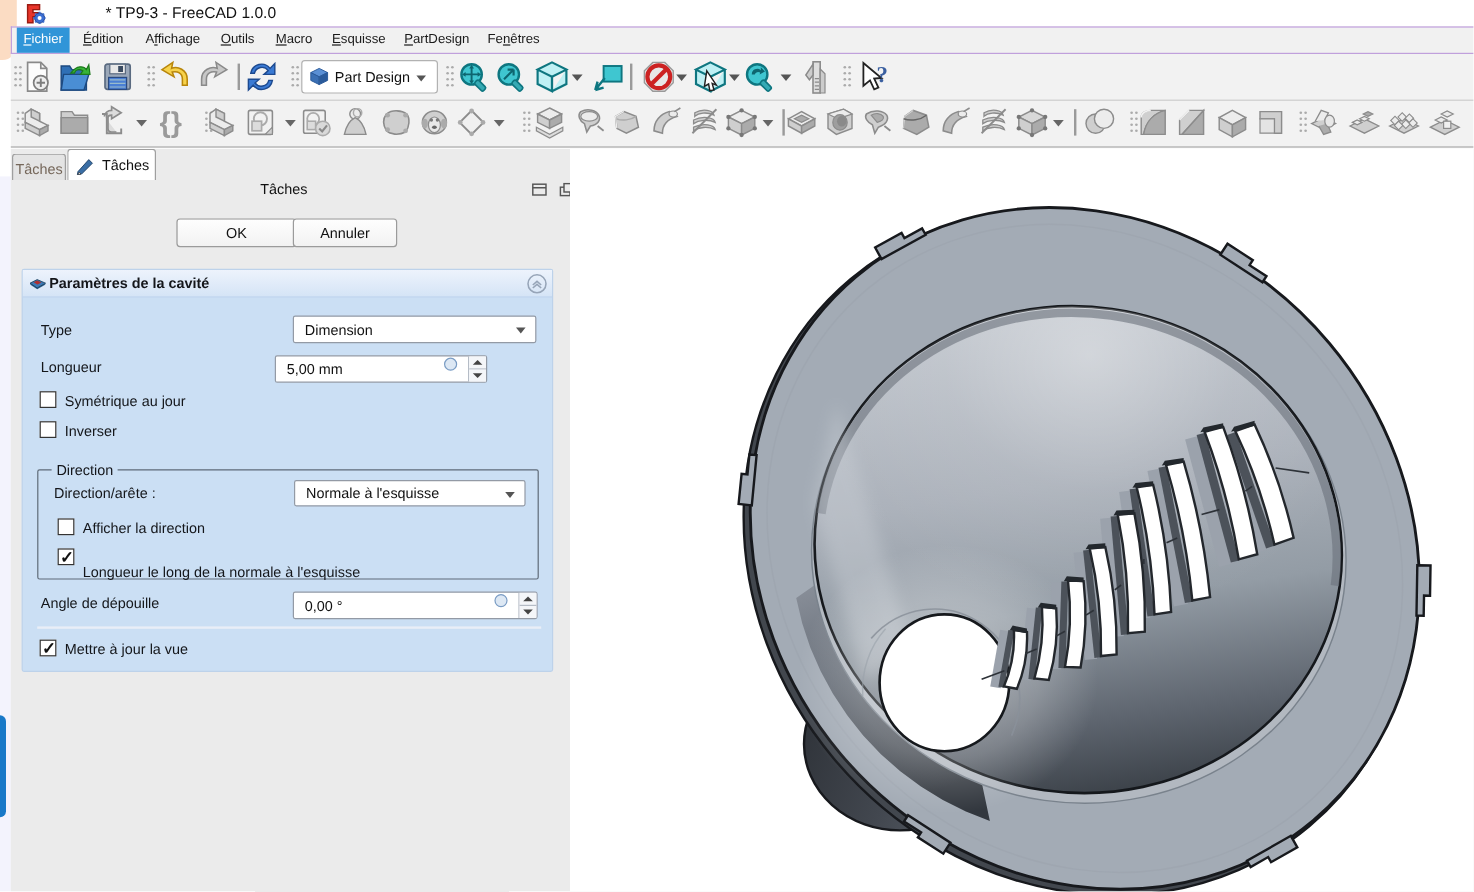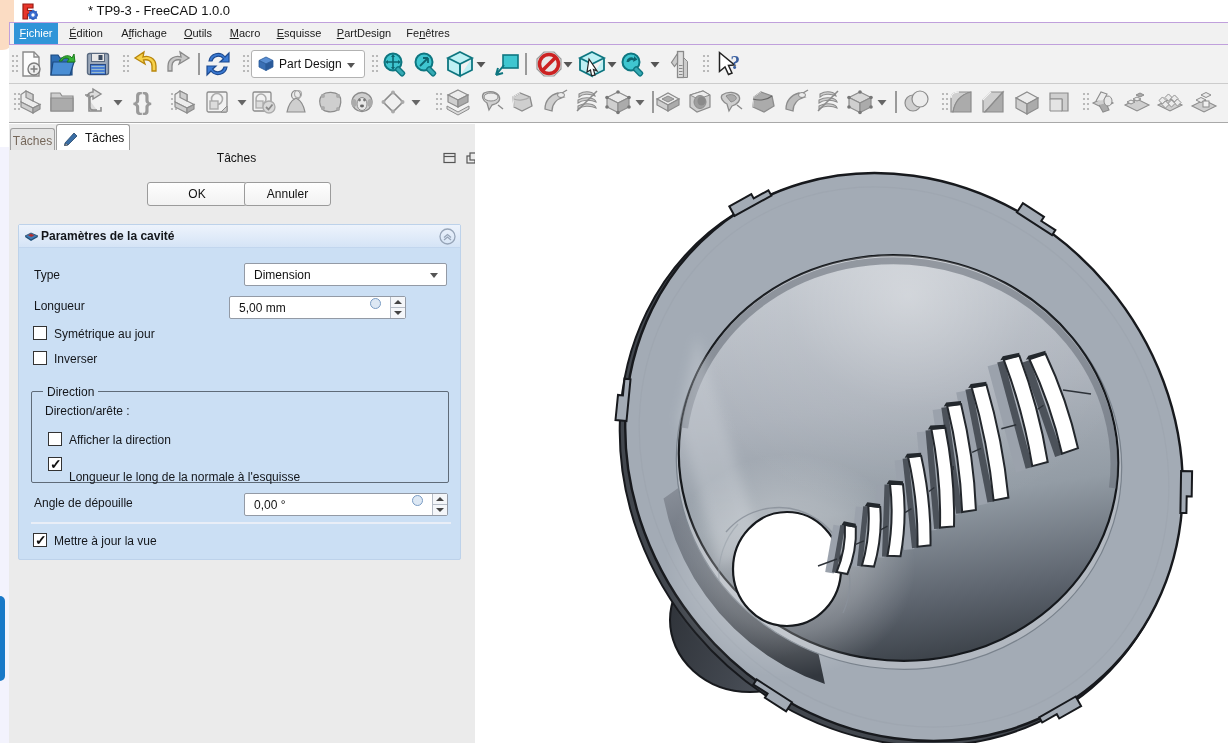--- a/index.html
+++ b/index.html
@@ -518,20 +518,24 @@
           </span>
         </span>
       </div>
     <span class="cb" style="left:14px;top:101px;"></span>
       <div class="lbl" style="left:35px;top:102px;">Symétrique au jour</div>
     <span class="cb" style="left:14px;top:126px;"></span>
       <div class="lbl" style="left:35px;top:127px;">Inverser</div>
     <div id="grpbox">
       <div id="grplbl">Direction</div>
       <div class="lbl" style="left:13px;top:12px;">Direction/arête :</div>
+      <div class="combo" style="left:213px;top:8px;width:193px;height:22px;">
+          <span style="position:absolute;left:9px;top:3px;">Normale à l'esquisse</span>
+          <span class="dd"></span>
+        </div>
       <span class="cb" style="left:16px;top:40px;"></span>
         <div class="lbl" style="left:37px;top:41px;">Afficher la direction</div>
       <span class="cb ck" style="left:16px;top:65px;"></span>
         <div class="lbl" style="left:37px;top:78px;">Longueur le long de la normale à l'esquisse</div>
     </div>
     <div class="lbl" style="left:15px;top:271px;">Angle de dépouille</div>
     <div class="spin" style="left:225px;top:268px;width:204px;height:23px;">
         <span style="position:absolute;left:9px;top:4px;">0,00 °</span>
         <span class="exprico" style="right:24px;top:1px;"></span>
         <span class="spinbtns">

